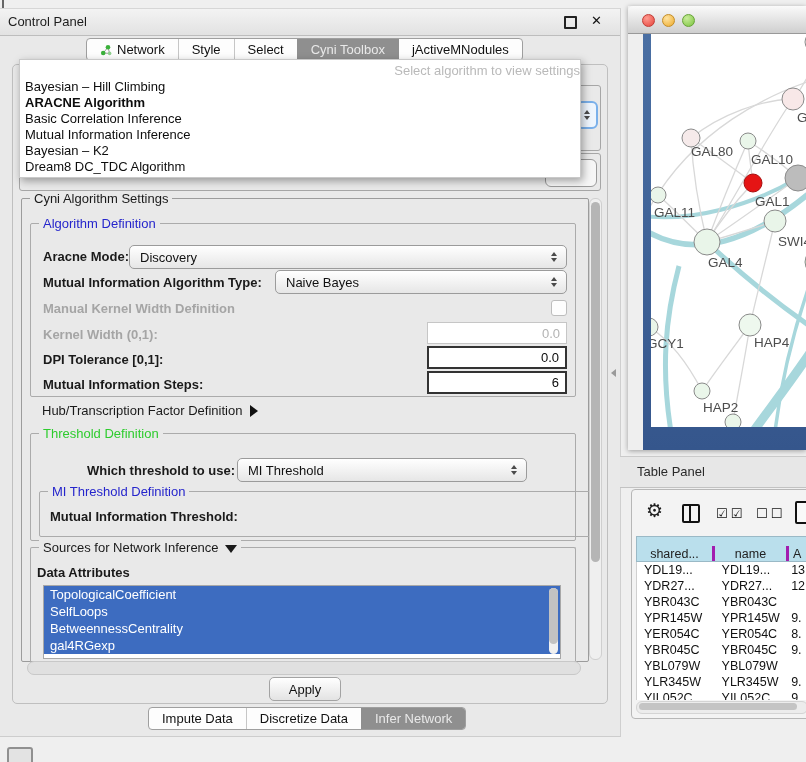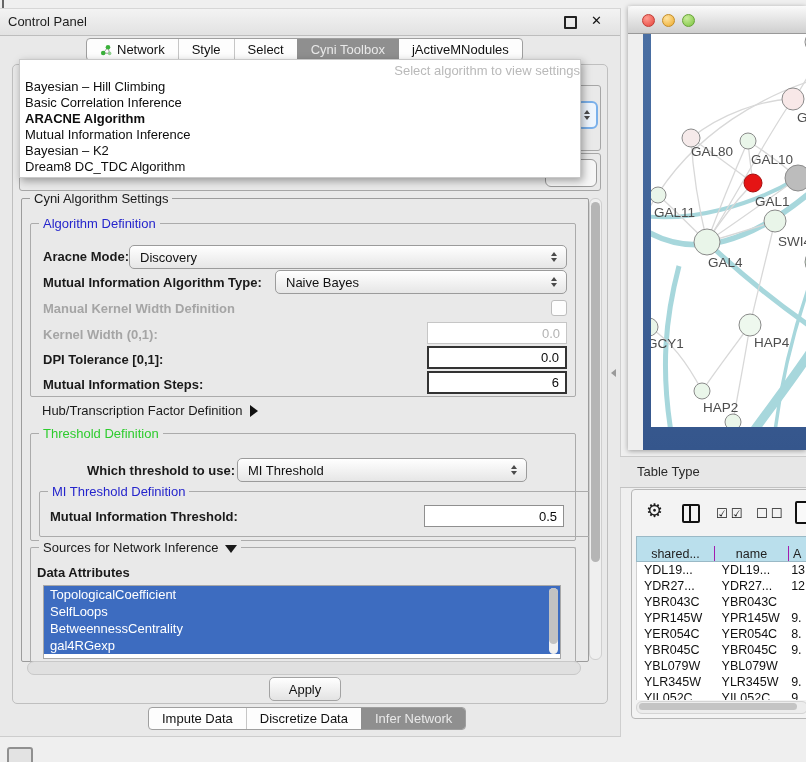--- a/index.html
+++ b/index.html
@@ -101,21 +101,21 @@
       border:1px solid #b7b7b7;border-radius:4px;overflow:hidden;}
   .gear-icon{position:absolute;left:14px;top:9px;font-size:19px;color:#1c1c1c;}
   .splitcol-icon{position:absolute;left:50px;top:14px;width:14px;height:15px;border:2px solid #111;border-radius:2px;}
   .splitcol-icon:after{content:"";position:absolute;left:5px;top:0;width:2px;height:15px;background:#111;}
   .cbpair{position:absolute;top:16px;font-size:13px;color:#111;letter-spacing:3px;}
   .page-icon{position:absolute;left:163px;top:11px;width:14px;height:19px;border:2px solid #111;border-radius:2px;background:#f9f9f9;}
 
   .tbl{position:absolute;left:4px;top:46px;width:176px;}
   .tbl-head{display:flex;height:26px;background:#badfec;border:1px solid #9ab9c6;box-sizing:border-box;}
   .tbl-head .hc{display:flex;align-items:center;justify-content:center;font-size:12.5px;color:#222;
-      border-right:1px solid #a21caf;overflow:hidden;white-space:nowrap;box-sizing:border-box;margin-top:9px;}
+      border-right:3px solid #a21caf;overflow:hidden;white-space:nowrap;box-sizing:border-box;margin-top:9px;}
   .tbl-body{background:#fff;height:138px;overflow:hidden;border-left:1px solid #d0d0d0;}
   .trow{display:flex;height:16px;line-height:16px;font-size:12.5px;color:#111;}
   .trow .c{white-space:nowrap;overflow:hidden;box-sizing:border-box;}
   .c1{width:78px;padding-left:7px;}
   .c2{width:74px;padding-left:7px;}
   .c3{width:24px;padding-left:3px;}
   .h1{width:78px;}
   .h2{width:74px;}
   .h3{flex:1;justify-content:flex-start !important;padding-left:4px;}
   .tp-hscroll{position:absolute;left:4px;top:211px;width:170px;height:11px;background:#ececec;border:1px solid #d4d4d4;border-radius:6px;}
@@ -176,22 +176,22 @@
         </span>
       </div>
       <div class="fragment-group" style="left:6px;top:88px;width:580px;height:36px;">
         <span class="combo-frag" style="left:525px;top:5px;width:50px;height:26px;"></span>
       </div>
 
       <div class="popup">
         <span class="ph">Select algorithm to view settings</span>
         <div id="algo-options">
             <div class="opt">Bayesian – Hill Climbing</div>
+            <div class="opt bold">ARACNE Algorithm</div>
             <div class="opt">Basic Correlation Inference</div>
-            <div class="opt bold">ARACNE Algorithm</div>
             <div class="opt">Mutual Information Inference</div>
             <div class="opt">Bayesian – K2</div>
             <div class="opt">Dream8 DC_TDC Algorithm</div>
           </div>
       </div>
 
       <div class="groupbox" style="left:8px;top:133px;width:566px;height:462px;">
         <span class="gb-title">Cyni Algorithm Settings</span>
 
         <div class="groupbox" style="left:8px;top:24px;width:544px;height:172px;border-color:#ababab;">
@@ -246,23 +246,20 @@
             <span class="combo-val">MI Threshold</span>
             <span class="combo-arrows">
                 <span class="ar up"></span>
                 <span class="ar dn"></span>
               </span>
           </div>
 
           <div class="groupbox" style="left:8px;top:57px;width:526px;height:44px;border-color:#ababab;padding-left:28px;">
             <span class="gb-title gb-blue">MI Threshold Definition</span>
             <span class="lbl b" style="left:10px;top:17px;">Mutual Information Threshold:</span>
-            <div class="num-input mid" style="left:384px;top:13px;width:140px;height:22px;">
-              <span>0.5</span>
-            </div>
           </div>
         </div>
 
         <div class="groupbox" style="left:8px;top:348px;width:544px;height:116px;border-color:#ababab;border-bottom:none;">
           <span class="gb-title">
             <span>Sources for Network Inference</span><span class="tri-down"></span>
           </span>
           <span class="lbl b" style="left:6px;top:17px;">Data Attributes</span>
           <div class="listbox" style="left:12px;top:37px;width:516px;height:72px;">
             <div id="attr-items">
@@ -360,21 +357,21 @@
             <text x="-4" y="314" font-size="13.5" fill="#4d4d4d" font-family="&quot;Liberation Sans&quot;,&quot;DejaVu Sans&quot;,sans-serif">GCY1</text>
             <text x="103" y="313" font-size="13.5" fill="#4d4d4d" font-family="&quot;Liberation Sans&quot;,&quot;DejaVu Sans&quot;,sans-serif">HAP4</text>
             <text x="163" y="313" font-size="13.5" fill="#4d4d4d" font-family="&quot;Liberation Sans&quot;,&quot;DejaVu Sans&quot;,sans-serif">Y</text>
             <text x="52" y="378" font-size="13.5" fill="#4d4d4d" font-family="&quot;Liberation Sans&quot;,&quot;DejaVu Sans&quot;,sans-serif">HAP2</text>
           </svg>
       </div>
     </div>
   </div>
 
   <div class="tp-header">
-    <span>Table Type</span>
+    <span>Table Panel</span>
   </div>
 
   <div class="tp-panel">
     <span class="gear-icon">⚙</span>
     <span class="splitcol-icon"></span>
     <span class="cbpair" style="left:84px;">☑☑</span>
     <span class="cbpair" style="left:124px;">☐☐</span>
     <span class="page-icon"></span>
 
     <div class="tbl">

